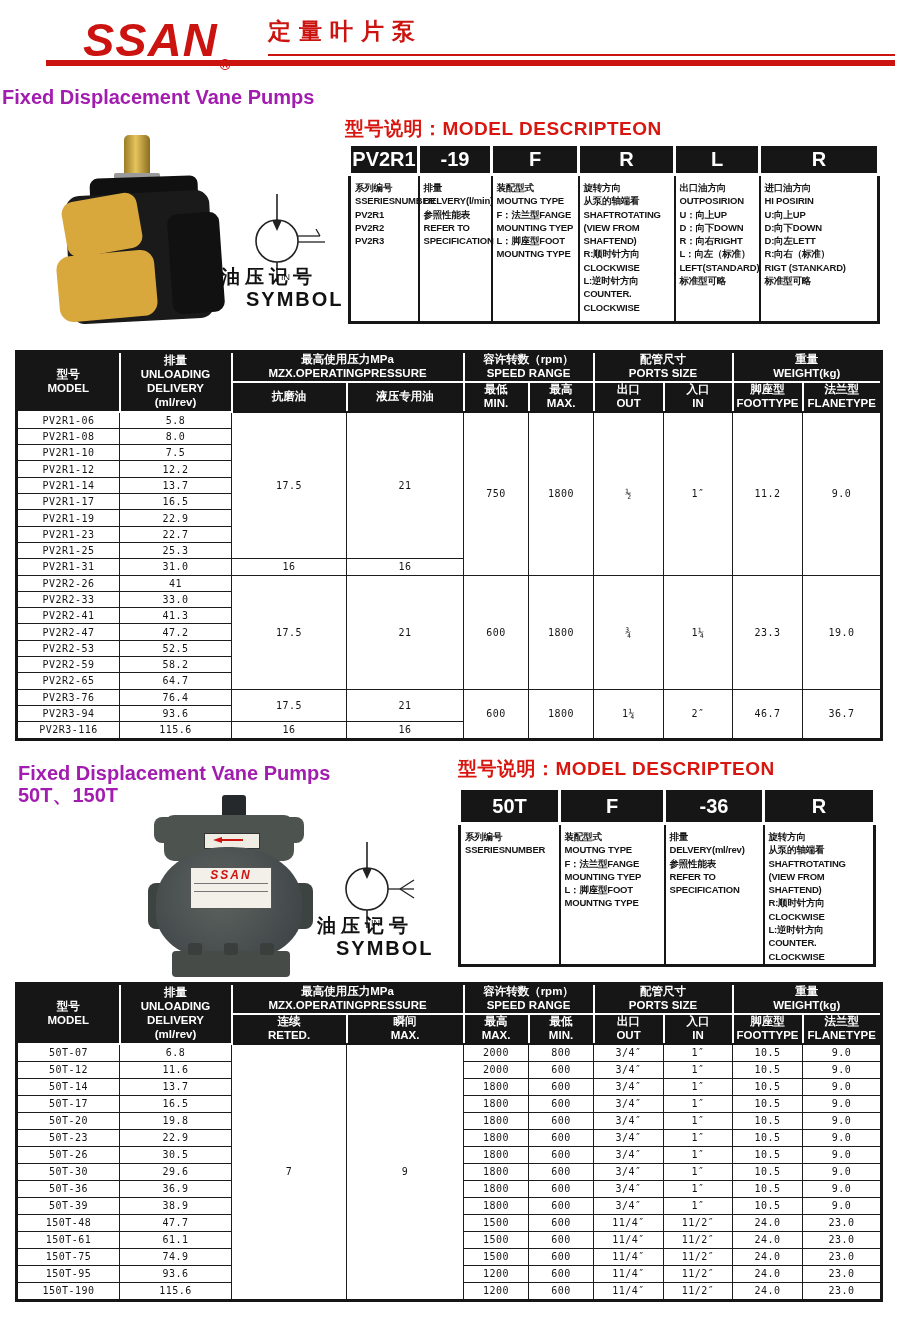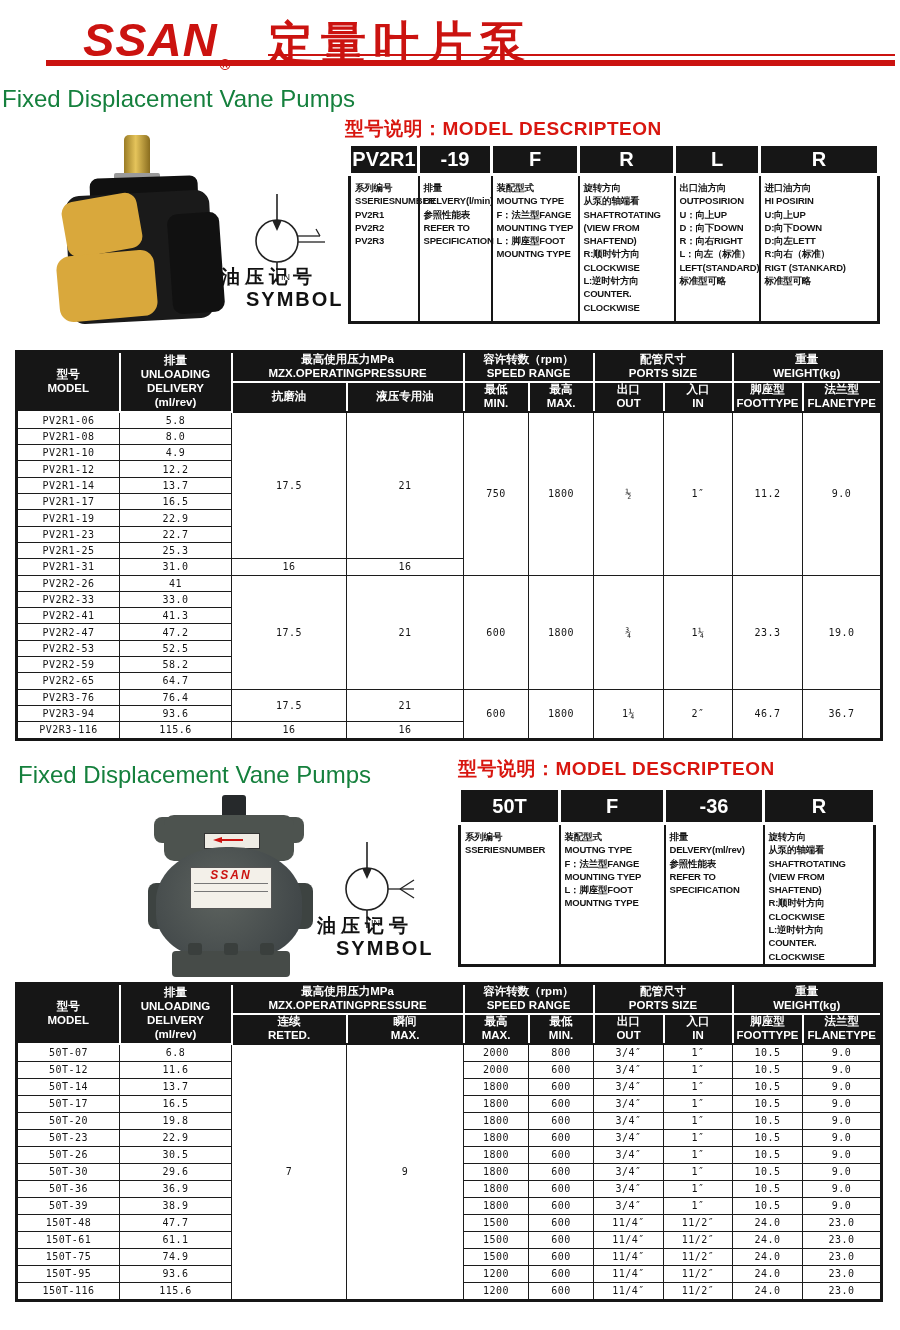--- a/index.html
+++ b/index.html
@@ -10,26 +10,26 @@
   .page{
     position:relative;width:900px;height:1330px;background:#fff;overflow:hidden;
     font-family:"Liberation Sans","DejaVu Sans",sans-serif;color:#141414;
   }
   .abs{position:absolute;}
 
   
   .brand{left:83px;top:16px;font-size:47px;font-weight:900;font-style:italic;
          color:var(--red);letter-spacing:1px;line-height:1;}
   .brand .reg{font-size:15px;font-style:normal;font-weight:700;vertical-align:-14px;margin-left:2px;}
-  .cn-title{left:268px;top:20px;font-size:45px;font-weight:700;color:var(--red);letter-spacing:8px;line-height:1;}
+  .cn-title{left:268px;top:20px;font-size:23px;font-weight:700;color:var(--red);letter-spacing:8px;line-height:1;}
   .rule-thin{left:268px;top:54px;width:627px;height:2px;background:var(--red);}
   .rule-thick{left:46px;top:60px;width:849px;height:6px;background:var(--red);}
 
   
-  .sec-heading{font-weight:400;font-size:24px;line-height:1.12;color:#15803d;letter-spacing:0px;}
+  .sec-heading{font-weight:700;font-size:20px;line-height:1.12;color:#a21caf;letter-spacing:0px;}
   .s1h{left:2px;top:86px;}
   .s2h{left:18px;top:762px;}
   .red-title{color:#d8160f;font-weight:800;font-size:19px;letter-spacing:0.5px;}
   .t1{left:345px;top:116px;}
   .t2{left:458px;top:756px;}
 
   
   .desc-table{position:absolute;border-collapse:collapse;table-layout:fixed;border:3px solid var(--ink);background:#fff;}
   .desc-table th{background:var(--ink);color:#fff;border:3px solid #fff;
                  font-size:20px;font-weight:800;text-align:center;vertical-align:middle;padding:0;}
@@ -259,21 +259,21 @@
           <td rowspan="10">1″</td>
           <td rowspan="10">11.2</td>
           <td rowspan="10">9.0</td>
         </tr>
         <tr>
           <td>PV2R1-08</td>
           <td>8.0</td>
         </tr>
         <tr>
           <td>PV2R1-10</td>
-          <td>4.9</td>
+          <td>7.5</td>
         </tr>
         <tr>
           <td>PV2R1-12</td>
           <td>12.2</td>
         </tr>
         <tr>
           <td>PV2R1-14</td>
           <td>13.7</td>
         </tr>
         <tr>
@@ -354,20 +354,21 @@
           <td>PV2R3-116</td>
           <td>115.6</td>
           <td>16</td>
           <td>16</td>
         </tr>
       </tbody>
   </table>
 
   <div class="abs sec-heading s2h">
     <div>Fixed Displacement Vane Pumps</div>
+    <div>50T、150T</div>
   </div>
 
   <div class="abs pump2">
     <div class="shaft"></div>
     <div class="earL"></div>
     <div class="earR"></div>
     <div class="topflange"></div>
     <div class="minilabel">
       <div class="arrow"></div>
     </div>
@@ -630,21 +631,21 @@
           <td>150T-95</td>
           <td>93.6</td>
           <td>1200</td>
           <td>600</td>
           <td>11/4″</td>
           <td>11/2″</td>
           <td>24.0</td>
           <td>23.0</td>
         </tr>
         <tr>
-          <td>150T-116</td>
+          <td>150T-190</td>
           <td>115.6</td>
           <td>1200</td>
           <td>600</td>
           <td>11/4″</td>
           <td>11/2″</td>
           <td>24.0</td>
           <td>23.0</td>
         </tr>
       </tbody>
   </table>

